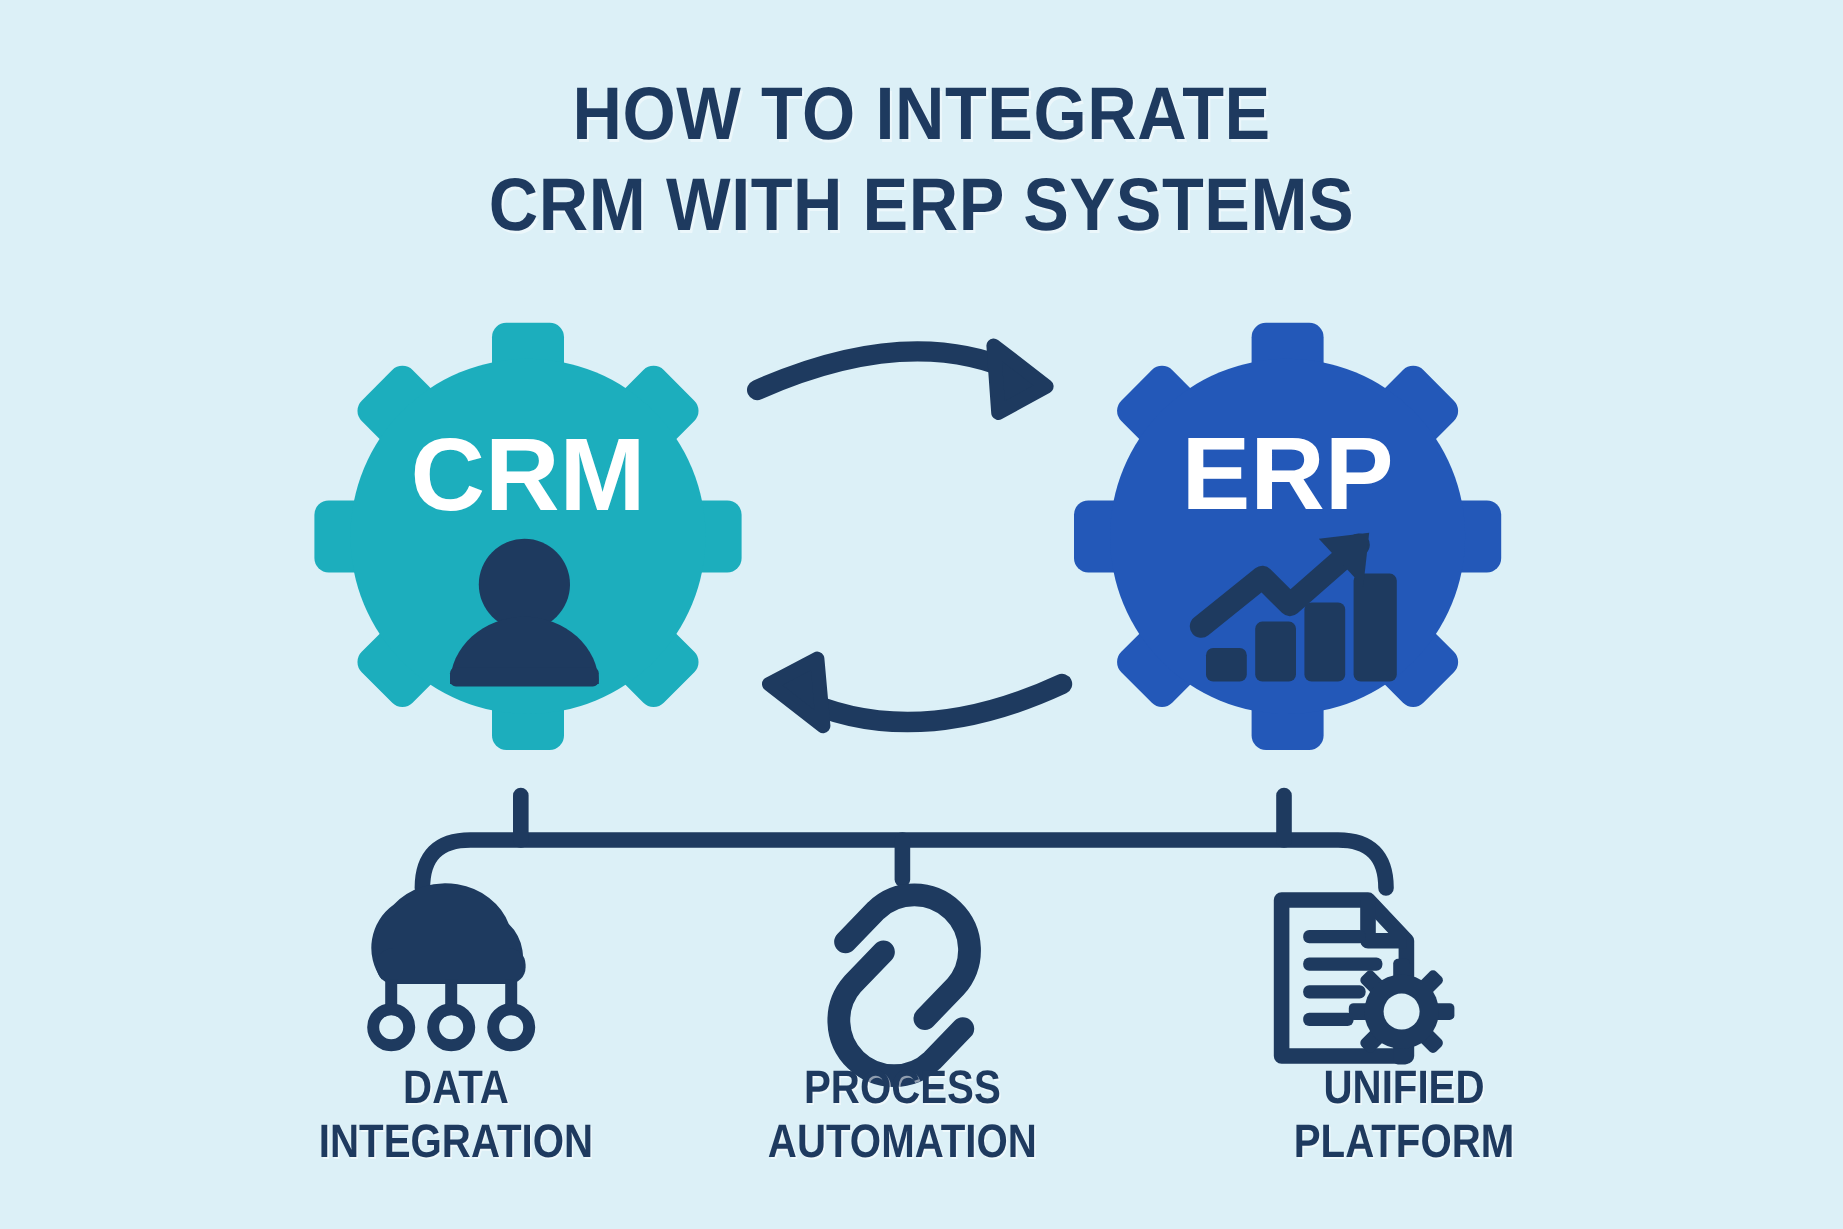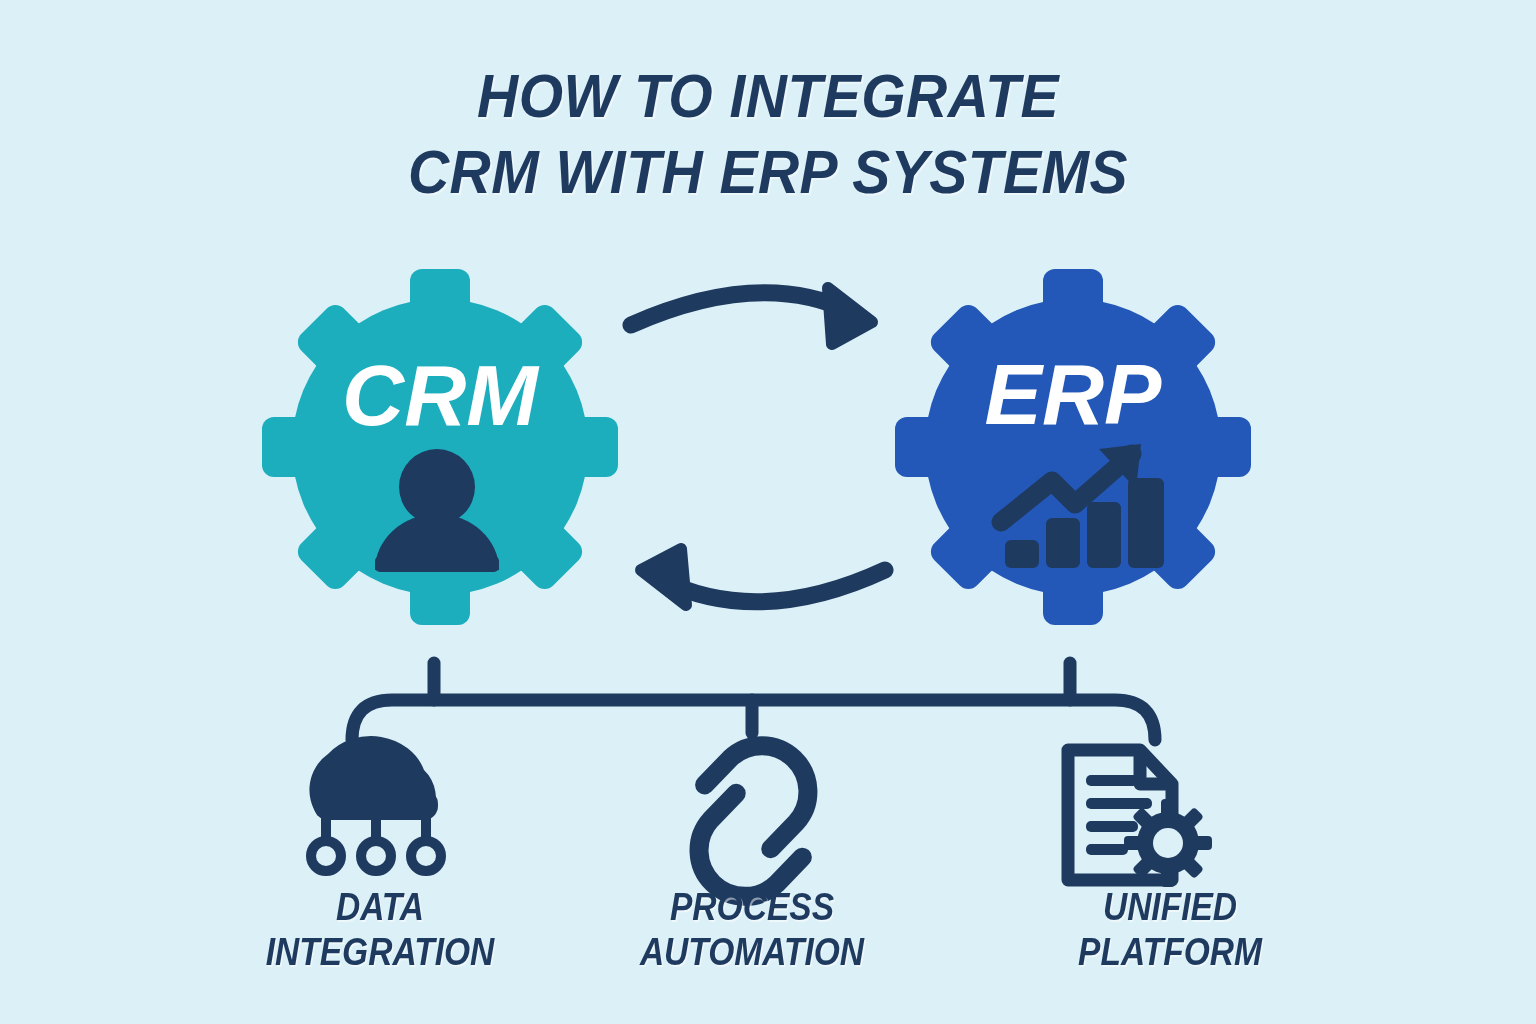--- a/index.html
+++ b/index.html
@@ -9,21 +9,20 @@
   }
   body {
     font-family: "Liberation Sans", sans-serif;
   }
   #stage {
     position: relative;
     width: 1536px;
     height: 1024px;
     background: #DCF0F7;
     overflow: hidden;
-    font-style: italic;
   }
   #title {
     position: absolute;
     left: 0;
     top: 58px;
     width: 1536px;
     text-align: center;
     color: #1E3A5F;
     font-weight: bold;
     font-size: 62px;

